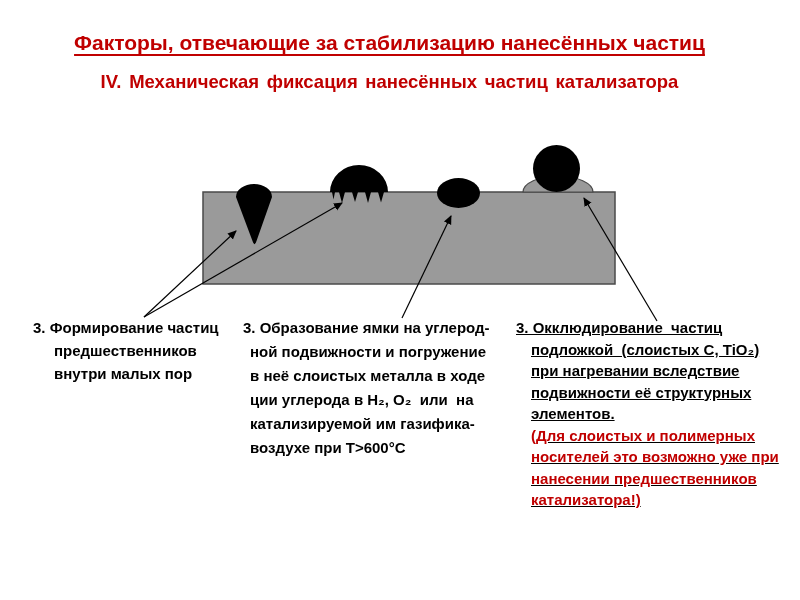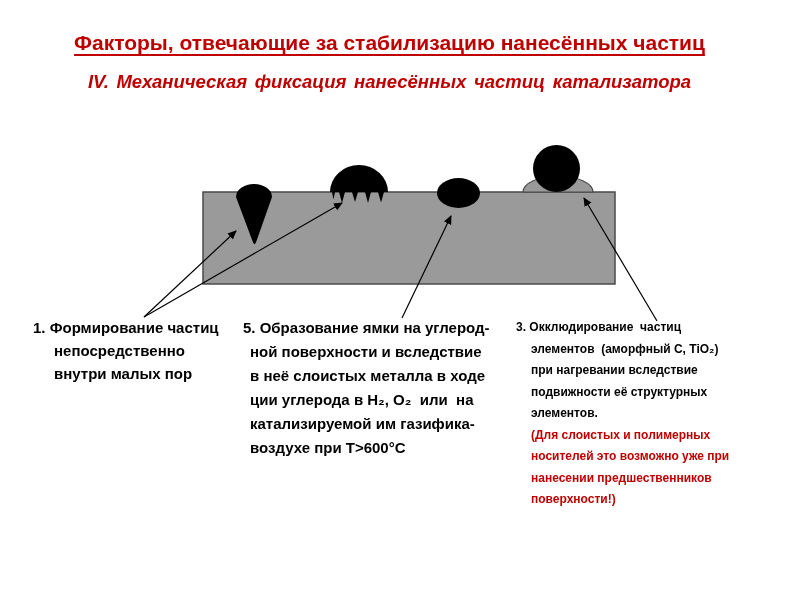--- a/index.html
+++ b/index.html
@@ -8,33 +8,33 @@
     overflow:hidden; font-family:"Liberation Sans","DejaVu Sans",sans-serif;
   }
   .title {
     position:absolute; left:0; right:0; top:31px; text-align:center;
     font-size:21px; font-weight:bold; color:#C00000;
     text-decoration:underline; text-decoration-thickness:2px; text-underline-offset:4px;
     letter-spacing:0px;
   }
   .subtitle {
     position:absolute; left:0; right:0; top:71px; text-align:center;
-    font-size:18.5px; font-weight:bold; font-style:italic; color:#C00000;
+    font-size:18.5px; font-weight:bold; color:#C00000;
     word-spacing:2.5px;
   }
   svg.diagram { position:absolute; left:0; top:0; }
   .note {
     position:absolute; font-weight:bold; color:#000; z-index:2;
   }
   .note div { white-space:pre; }
   .note-1 { left:33px; top:316px; font-size:15px; line-height:23px; width:220px; }
   .note-1 div.cont { padding-left:21px; }
   .note-2 { left:243px; top:316px; font-size:15px; line-height:24px; width:270px; }
   .note-2 div.cont { padding-left:7px; }
-  .note-3 { left:516px; top:317px; font-size:12px; line-height:21.5px; width:282px; }
+  .note-3 { left:516px; top:317px; font-size:15px; line-height:21.5px; width:282px;text-decoration:underline; }
   .note-3 div.cont { padding-left:15px; }
   .note-3 div.red { color:#C00000; }
 </style>
 </head>
 <body>
 
 <div class="slide">
 
   <div class="title">Факторы, отвечающие за стабилизацию нанесённых частиц</div>
   <div class="subtitle">IV. Механическая фиксация нанесённых частиц катализатора</div>
@@ -62,39 +62,39 @@
     <path d="M523,192 A35,16 0 0 1 593,192 Z" stroke-width="1.2" fill="#9A9A9A" stroke="#4A4A4A"></path>
     <circle cx="556.5" cy="168.5" r="23.5" fill="#000000"></circle>
 
     <line x1="144" y1="317" x2="236" y2="231" stroke-width="1.2" marker-end="url(#ah)" stroke="#000000"></line>
     <line x1="144" y1="317" x2="342" y2="203" stroke-width="1.2" marker-end="url(#ah)" stroke="#000000"></line>
     <line x1="402" y1="318" x2="451" y2="216" stroke-width="1.2" marker-end="url(#ah)" stroke="#000000"></line>
     <line x1="657" y1="321" x2="584" y2="198" stroke-width="1.2" marker-end="url(#ah)" stroke="#000000"></line>
   </svg>
 
   <div class="note note-1">
-    <div>1. Формирование частиц</div>
-    <div class="cont">непосредственно</div>
+    <div>3. Формирование частиц</div>
+    <div class="cont">предшественников</div>
     <div class="cont">внутри малых пор</div>
   </div>
 
   <div class="note note-2">
-    <div>5. Образование ямки на углерод-</div>
-    <div class="cont">ной поверхности и вследствие</div>
+    <div>3. Образование ямки на углерод-</div>
+    <div class="cont">ной подвижности и погружение</div>
     <div class="cont">в неё слоистых металла в ходе</div>
     <div class="cont">ции углерода в H₂, O₂  или  на</div>
     <div class="cont">катализируемой им газифика-</div>
     <div class="cont">воздухе при Т&gt;600°C</div>
   </div>
 
   <div class="note note-3">
     <div>3. Окклюдирование  частиц</div>
-    <div class="cont">элементов  (аморфный C, TiO₂)</div>
+    <div class="cont">подложкой  (слоистых C, TiO₂)</div>
     <div class="cont">при нагревании вследствие</div>
     <div class="cont">подвижности её структурных</div>
     <div class="cont">элементов.</div>
     <div class="cont red">(Для слоистых и полимерных</div>
     <div class="cont red">носителей это возможно уже при</div>
     <div class="cont red">нанесении предшественников</div>
-    <div class="cont red">поверхности!)</div>
+    <div class="cont red">катализатора!)</div>
   </div>
 
 </div>
 
 </body></html>

